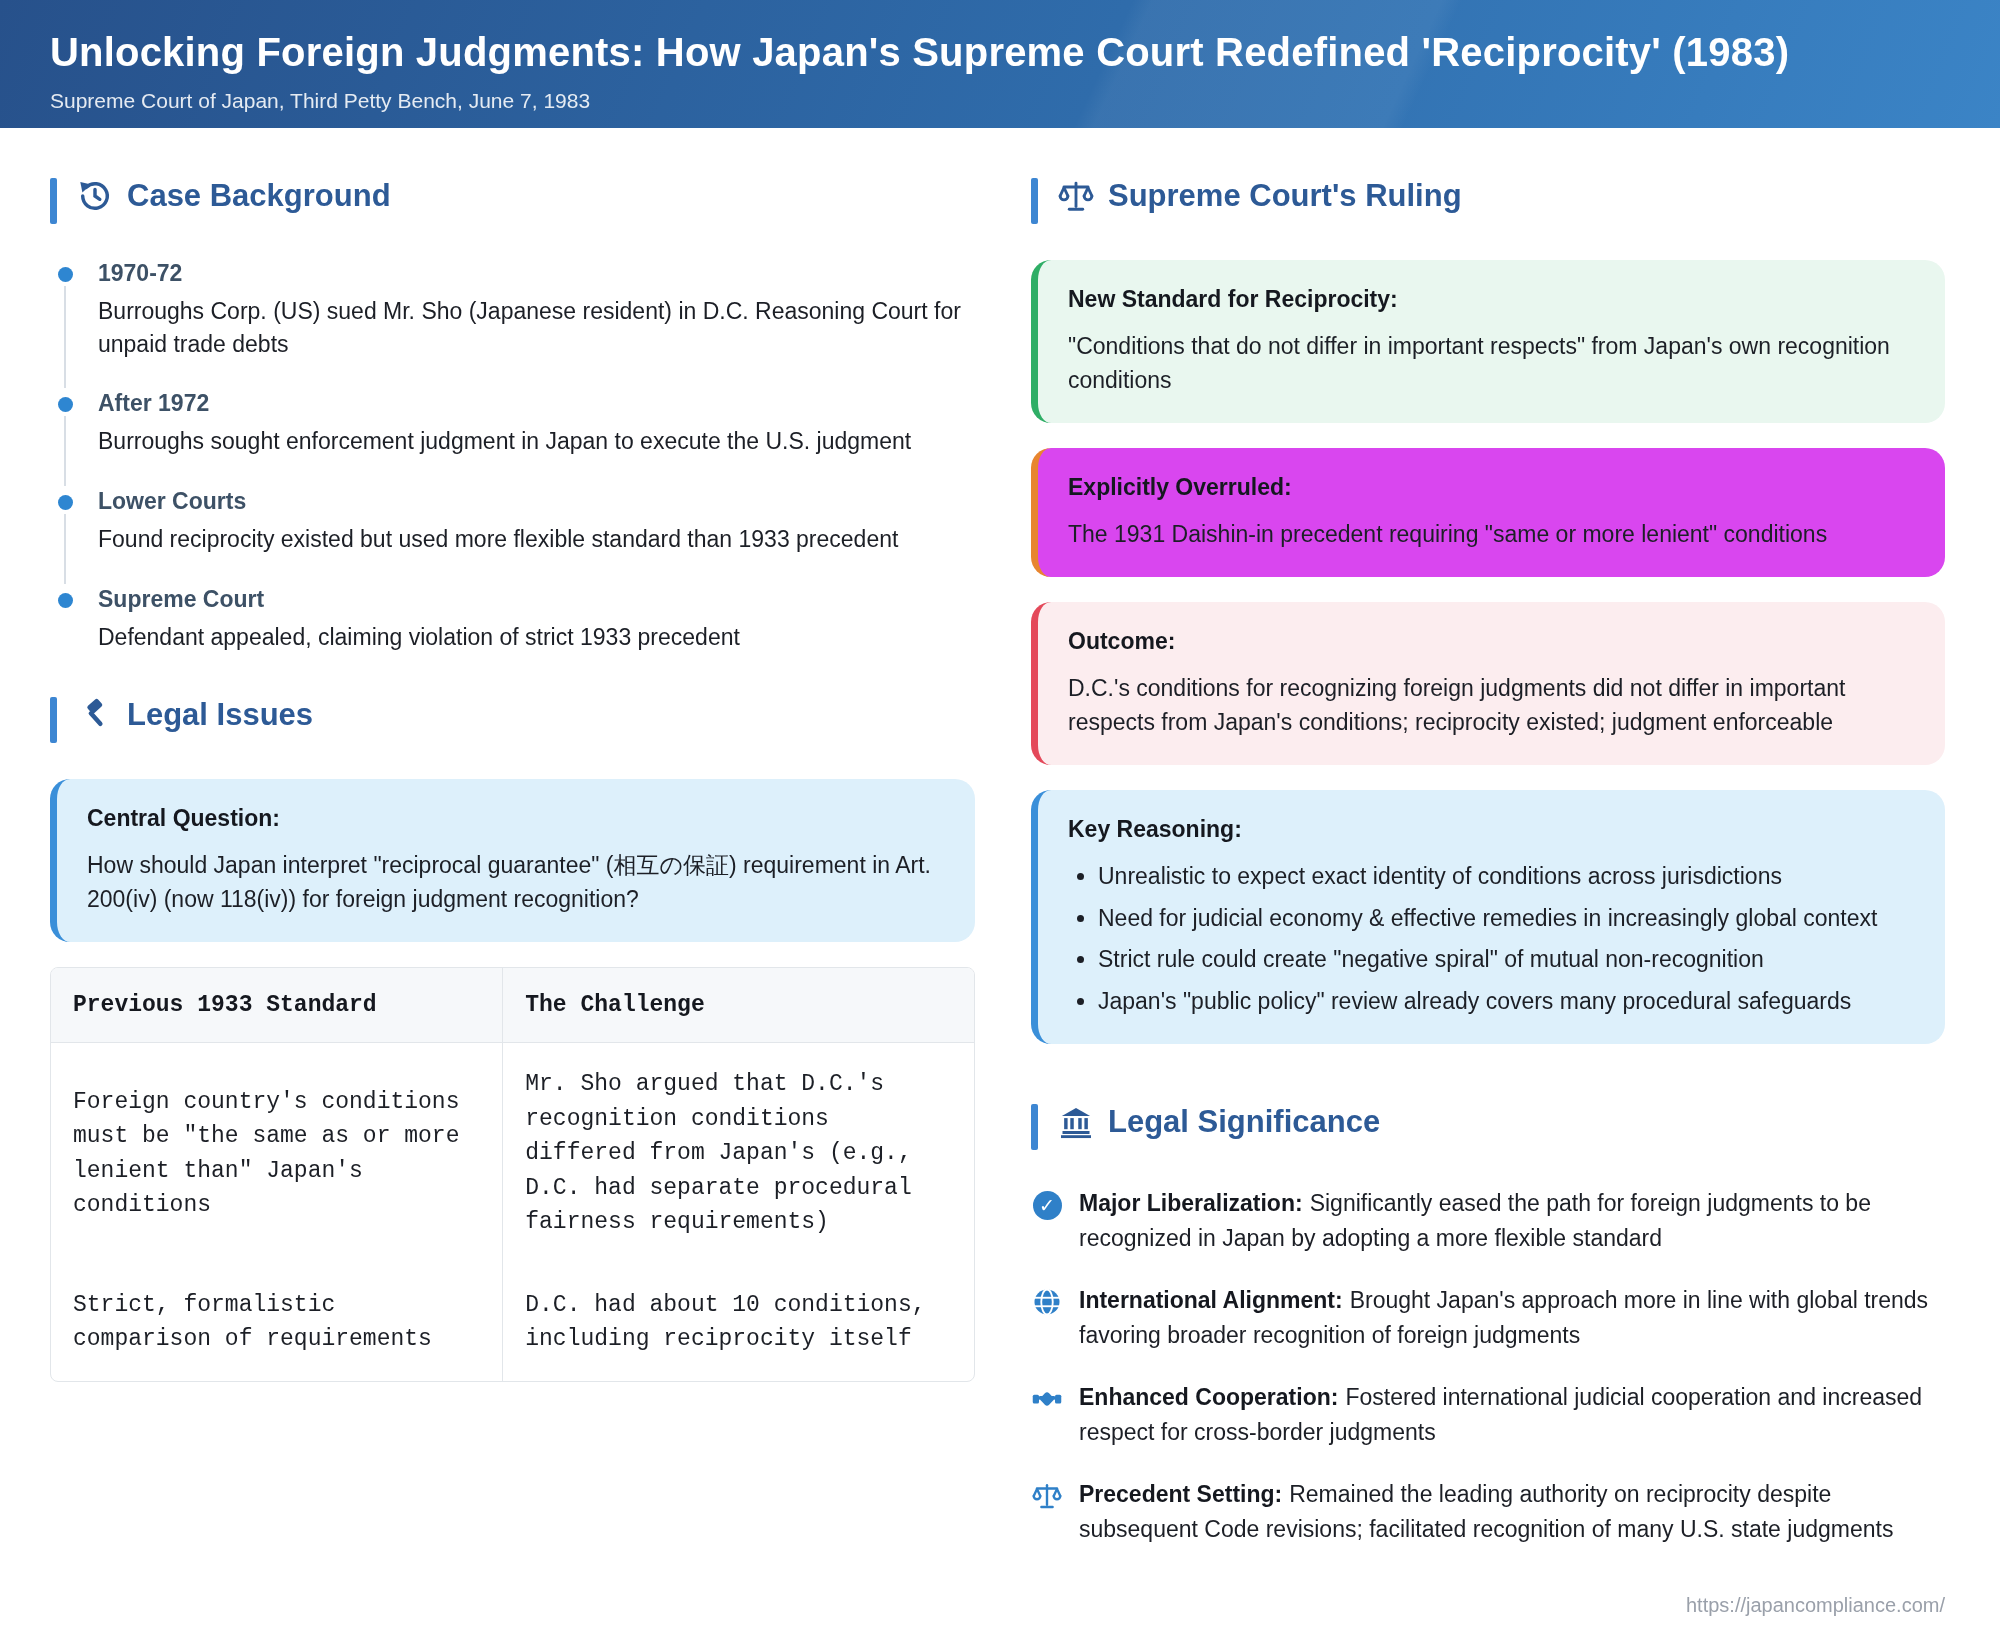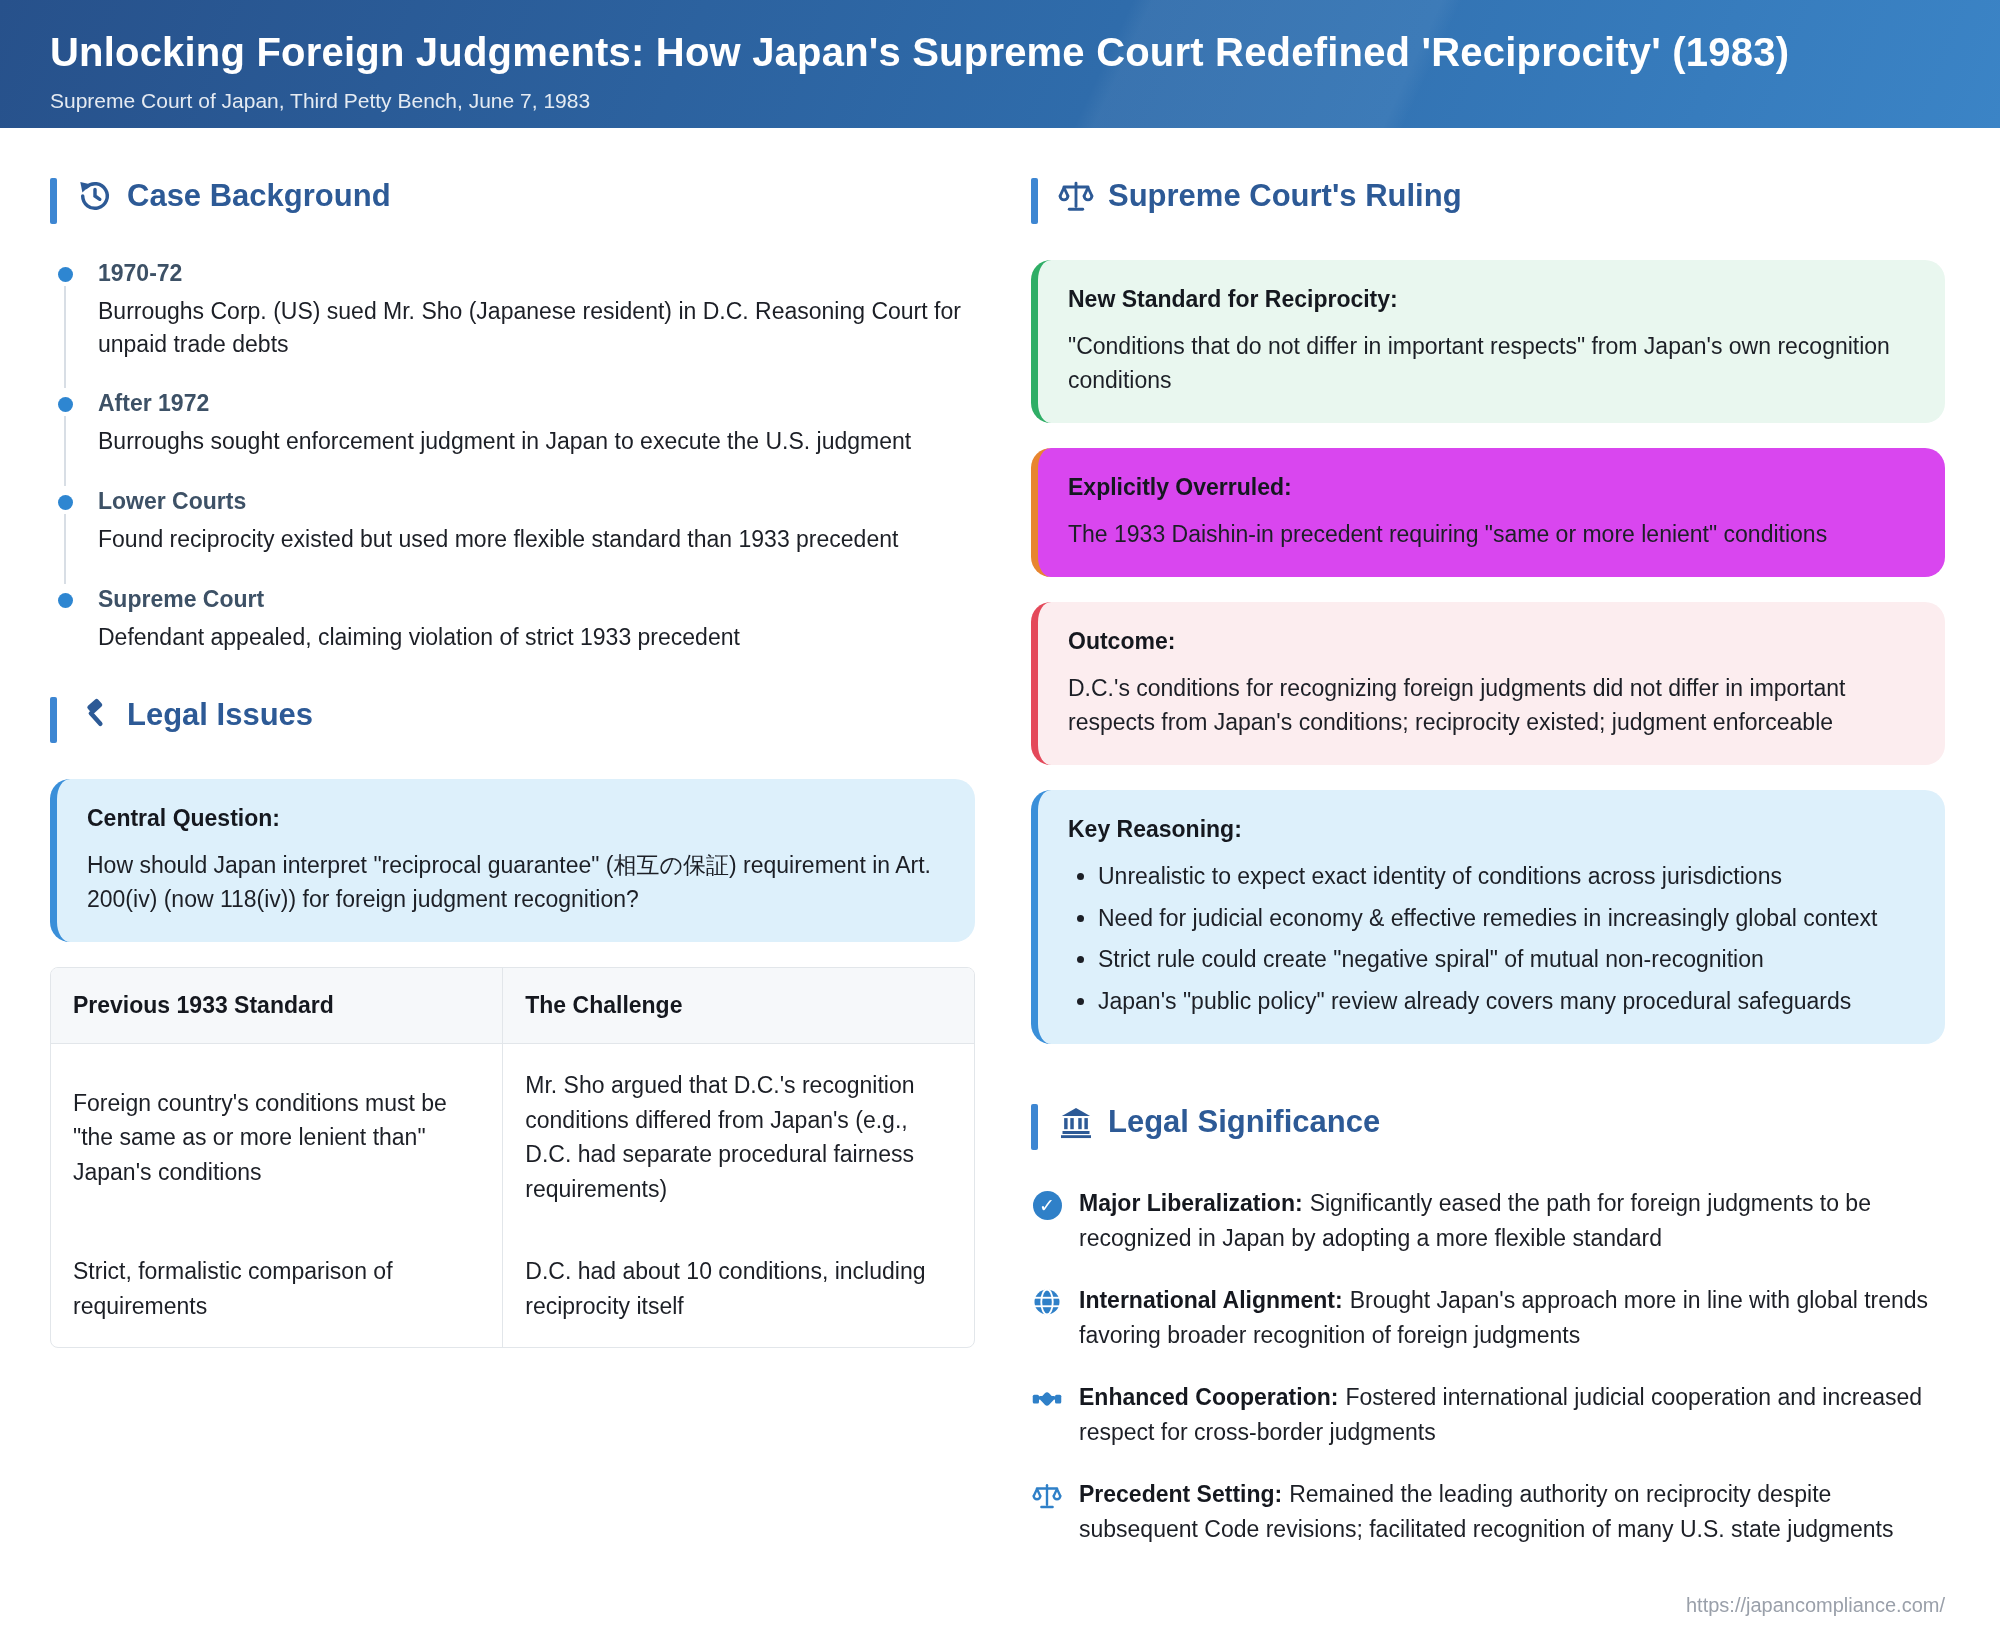--- a/index.html
+++ b/index.html
@@ -62,21 +62,21 @@
   .box-red   { background:#fcedef; border-left-color:#e4495a; }
   .box-title { font-size:23px; font-weight:700; color:#15181f; margin-bottom:16px; }
   .box-text  { font-size:23px; line-height:1.48; color:#1c1f26; }
   .box ul { list-style:disc; margin:4px 0 0 30px; }
   .box li { font-size:23px; line-height:1.5; margin-bottom:7px; color:#1c1f26; }
   .box li:last-child{ margin-bottom:0; }
 
   
   .cmp-table{
     width:100%; border-collapse:separate; border-spacing:0; margin-top:8px;
-    border:1px solid #e2e6ea; border-radius:8px; overflow:hidden;
+    border:1px solid #e2e6ea; border-radius:8px; overflow:hidden;font-family:Liberation Mono, monospace;
   }
   .cmp-table th{
     background:#f6f8fa; text-align:left; font-size:23px; font-weight:700; color:#15181f;
     padding:24px 22px; border-bottom:1px solid #e2e6ea;
   }
   .cmp-table td{
     font-size:23px; line-height:1.5; color:#1c1f26;
     padding:24px 22px; vertical-align:middle;
   }
   .cmp-table tr:first-child td{ border-bottom:1px solid #e9edf0; }
@@ -214,21 +214,21 @@
       </div>
 
       <div class="ruling-boxes">
         <div class="box box-green">
           <div class="box-title">New Standard for Reciprocity:</div>
           <div class="box-text">"Conditions that do not differ in important respects" from Japan's own recognition conditions</div>
         </div>
 
         <div class="box box-orange">
           <div class="box-title">Explicitly Overruled:</div>
-          <div class="box-text">The 1933 Daishin-in precedent requiring "same or more lenient" conditions</div>
+          <div class="box-text">The 1931 Daishin-in precedent requiring "same or more lenient" conditions</div>
         </div>
 
         <div class="box box-red">
           <div class="box-title">Outcome:</div>
           <div class="box-text">D.C.'s conditions for recognizing foreign judgments did not differ in important respects from Japan's conditions; reciprocity existed; judgment enforceable</div>
         </div>
 
         <div class="box box-blue">
           <div class="box-title">Key Reasoning:</div>
           <ul>

